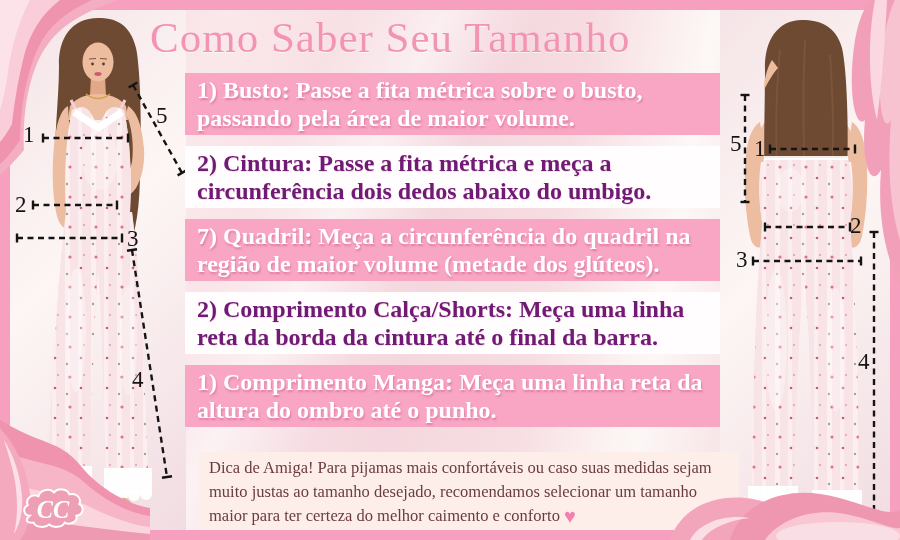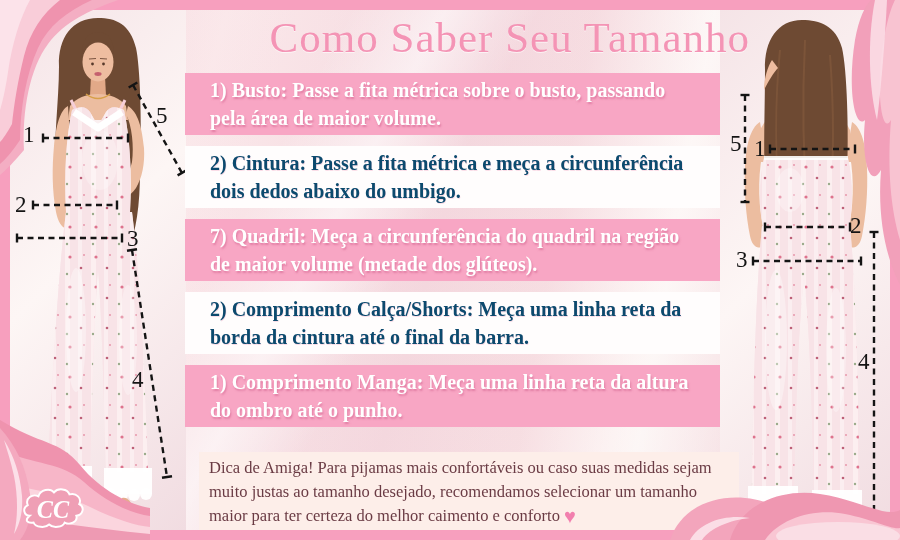--- a/index.html
+++ b/index.html
@@ -20,28 +20,28 @@
     background: linear-gradient(135deg,#f5e4e7 0%,#fdf6f5 45%,#f1dce1 100%); }
   .photo-front { left:10px;  width:176px; }
   .photo-back  { left:720px; width:170px; }
   .photo svg { position:absolute; inset:0; }
 
   .mnum { position:absolute; z-index:15; color:#141414; font-size:23px; line-height:1;
     font-family:"Liberation Serif", serif; }
 
   
   .title { position:absolute; left:150px; width:600px; top:13px; z-index:12;
-    text-align:right; font-size:43px; color:#f494b5; letter-spacing:1px;
+    text-align:left; font-size:43px; color:#f494b5; letter-spacing:1px;
     text-shadow:0 1px 0 rgba(255,255,255,.6); }
 
   
   .steps { position:absolute; left:185px; top:73px; width:535px; z-index:12; }
-  .step { padding:3px 25px; margin-bottom:11px; font-weight:bold; font-size:20px; line-height:28px; }
+  .step { padding:3px 12px; margin-bottom:11px; font-weight:bold; font-size:24px; line-height:28px; }
   .step.pink  { background:#f8a6c4; color:#ffffff; text-shadow:1px 1.5px 2px rgba(215,108,150,.7); }
-  .step.white { background:#fffdfd; color:#0c4a6e; text-shadow:.5px .5px 0 rgba(244,180,205,.45); }
+  .step.white { background:#fffdfd; color:#701a75; text-shadow:.5px .5px 0 rgba(244,180,205,.45); }
 
   
   .tip { position:absolute; left:199px; top:452px; width:540px; z-index:12;
     background:#fdeee9; color:#6a3b44; font-size:16.5px; line-height:24px; padding:4px 10px; }
   .tip .heart { color:#f27fae; font-size:20px; vertical-align:-2px; }
 
   
   .silk { position:absolute; z-index:22; pointer-events:none; }
   .silk-tl { left:0; top:0; width:150px; height:175px; }
   .silk-rt { right:0; top:0; width:65px; height:285px; }

